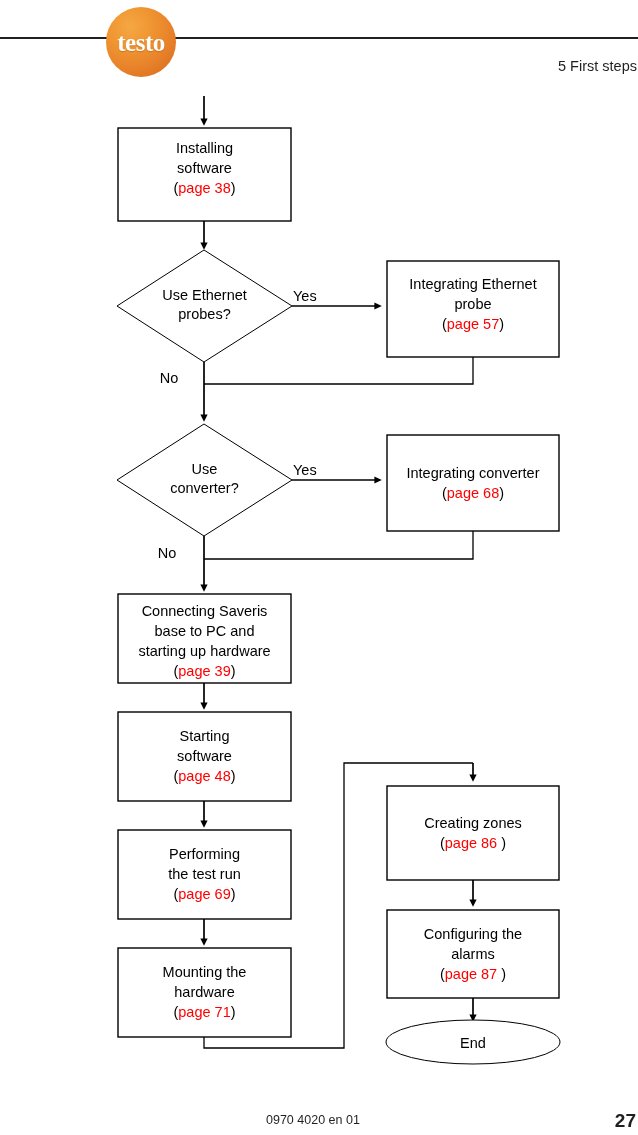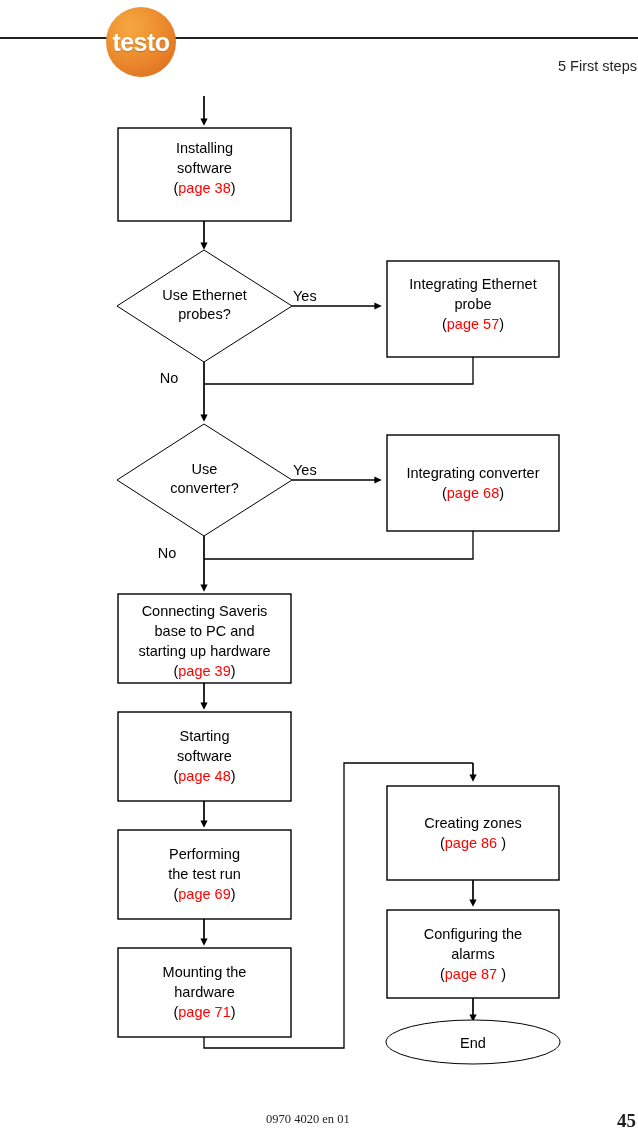--- a/index.html
+++ b/index.html
@@ -39,21 +39,21 @@
     width: 70px;
     height: 70px;
     border-radius: 50%;
     background: radial-gradient(circle at 34% 28%, #f5a842 0%, #ef9431 34%, #e8812a 62%, #d9701f 88%, #c9631a 100%);
     display: flex;
     align-items: center;
     justify-content: center;
     overflow: hidden;
   }
   #brand-logo .wordmark {
-    font-family: Liberation Sans, sans-serif;
+    font-family: Liberation Serif, serif;
     font-weight: bold;
     font-size: 25px;
     letter-spacing: -0.5px;
     color: #ffffff;
     line-height: 1;
     margin-top: 1px;
     text-shadow: 0 1px 1px rgba(150,80,10,0.45);
   }
   #header-chapter {
     position: absolute;
@@ -108,21 +108,20 @@
     fill: none;
   }
 
   
   #page-footer {
     position: absolute;
     left: 0;
     bottom: 0;
     width: 638px;
     height: 42px;
-    font-family: Liberation Serif, serif;
   }
   #footer-docid {
     position: absolute;
     left: 266px;
     bottom: 8px;
     font-size: 12.5px;
     color: #231f20;
     white-space: nowrap;
   }
   #footer-pagenum {
@@ -282,14 +281,14 @@
   <g>
     <ellipse class="shape-thin" cx="461" cy="954" rx="87" ry="22"></ellipse>
     <text class="node-label" x="461" y="960" text-anchor="middle">End</text>
   </g>
 
 </svg>
 </div>
 
 <div id="page-footer">
   <div id="footer-docid">0970 4020 en 01</div>
-  <div id="footer-pagenum">45</div>
+  <div id="footer-pagenum">27</div>
 </div>
 
 </body></html>

